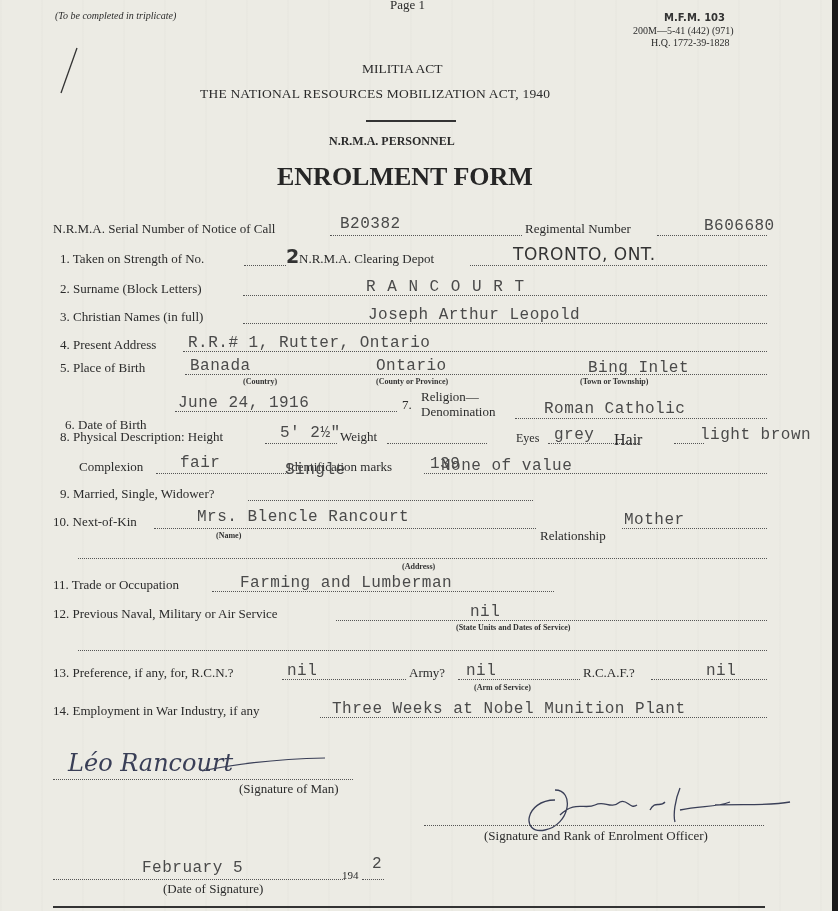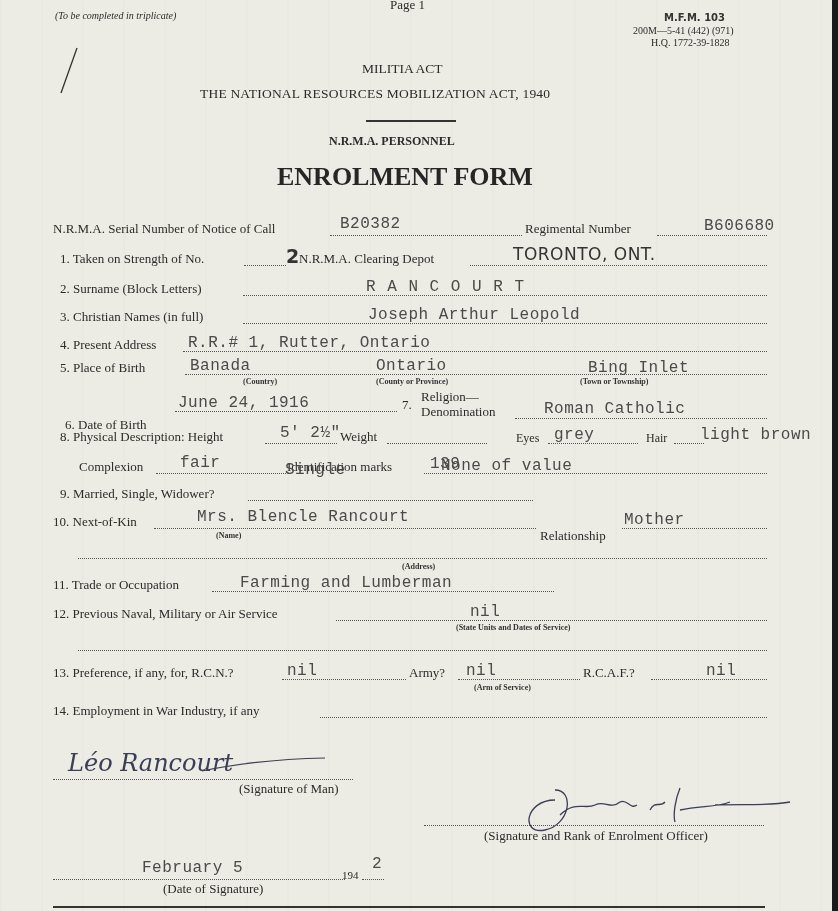--- a/index.html
+++ b/index.html
@@ -87,21 +87,21 @@
 
   <div class="abs print" style="left:60px;top:429px;">8. Physical Description: Height</div>
   <div class="dots" style="left:265px;top:443px;width:72px;"></div>
   <div class="abs typed" style="left:280px;top:424px;">5' 2½"</div>
   <div class="abs print" style="left:340px;top:429px;">Weight</div>
   <div class="dots" style="left:387px;top:443px;width:100px;"></div>
   <div class="abs typed" style="left:430px;top:426px;margin-top:29px;">139</div>
   <div class="abs print" style="left:516px;top:431px;font-size:12px;">Eyes</div>
   <div class="dots" style="left:548px;top:443px;width:90px;"></div>
   <div class="abs typed" style="left:554px;top:426px;">grey</div>
-  <div class="abs print" style="left:646px;top:431px;font-size:12px;">Hair</div>
+  <div class="abs print" style="left:614px;top:431px;font-size:16px;">Hair</div>
   <div class="dots" style="left:674px;top:443px;width:30px;"></div>
   <div class="abs typed" style="left:700px;top:426px;">light brown</div>
 
   <div class="abs print" style="left:79px;top:459px;">Complexion</div>
   <div class="dots" style="left:156px;top:473px;width:130px;"></div>
   <div class="abs typed" style="left:180px;top:454px;">fair</div>
   <div class="abs print" style="left:287px;top:459px;">Identification marks</div>
   <div class="dots" style="left:424px;top:473px;width:343px;"></div>
   <div class="abs typed" style="left:441px;top:457px;">None of value</div>
 
@@ -136,20 +136,21 @@
   <div class="abs print" style="left:409px;top:665px;">Army?</div>
   <div class="dots" style="left:458px;top:679px;width:122px;"></div>
   <div class="abs typed" style="left:466px;top:662px;">nil</div>
   <div class="abs small" style="left:474px;top:683px;">(Arm of Service)</div>
   <div class="abs print" style="left:583px;top:665px;">R.C.A.F.?</div>
   <div class="dots" style="left:651px;top:679px;width:116px;"></div>
   <div class="abs typed" style="left:706px;top:662px;">nil</div>
 
   <div class="abs print" style="left:53px;top:703px;">14. Employment in War Industry, if any</div>
   <div class="dots" style="left:320px;top:717px;width:447px;"></div>
+  <div class="abs typed" style="left:332px;top:700px;">Three Weeks at Nobel Munition Plant</div>
 
   <div class="abs hand" style="left:68px;top:749px;font-size:24px;">Léo Rancourt</div>
   <svg class="abs" style="left:200px;top:755px;" width="130" height="20">
     <path d="M2 16 C40 8 80 4 125 3" stroke="#3a3f57" stroke-width="1.2" fill="none"></path>
   </svg>
   <div class="dots" style="left:53px;top:779px;width:300px;"></div>
   <div class="abs print" style="left:239px;top:781px;">(Signature of Man)</div>
 
   <svg class="abs" style="left:515px;top:780px;" width="280" height="60">
     <path d="M40 20 C10 20 5 55 30 50 C55 45 60 10 40 10 M45 35 C60 20 70 30 80 25 C90 20 95 30 105 22 C112 18 115 30 122 25 M135 30 C140 20 145 28 150 22 M165 8 C160 20 158 35 160 42 M165 30 C185 25 200 28 215 22 M200 25 C230 24 255 26 275 22" stroke="#3a3f57" stroke-width="1.3" fill="none"></path>

